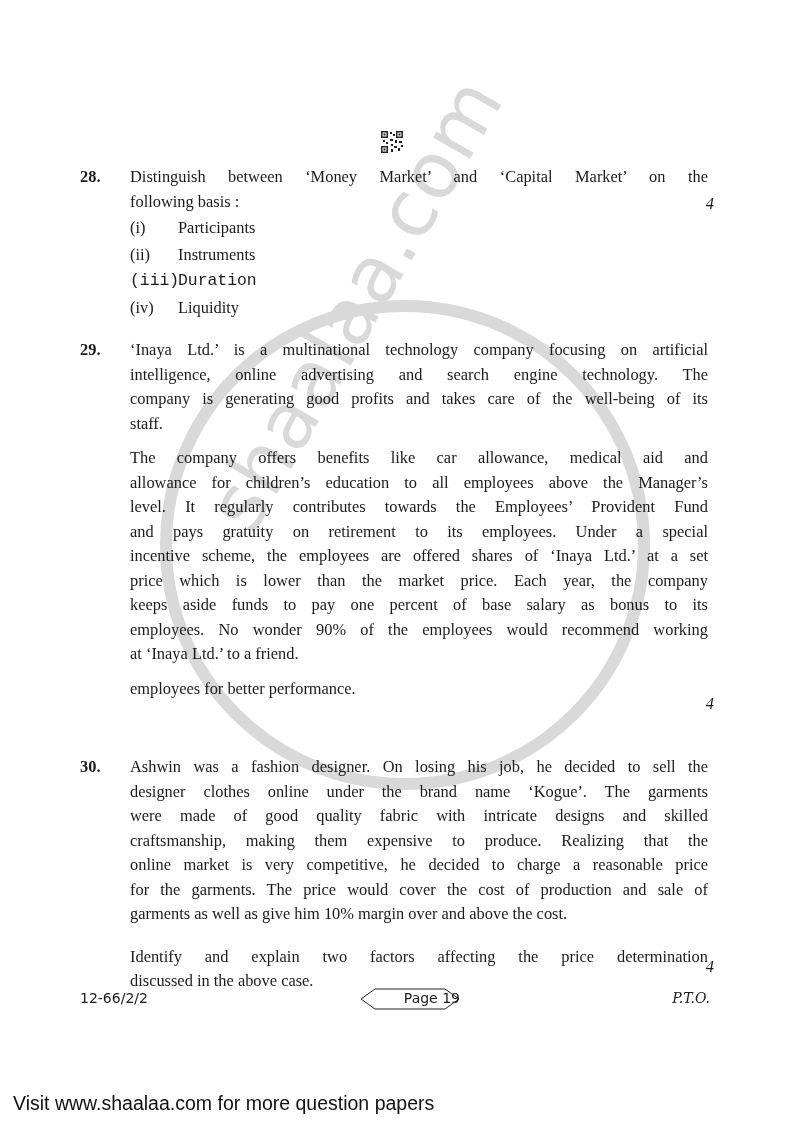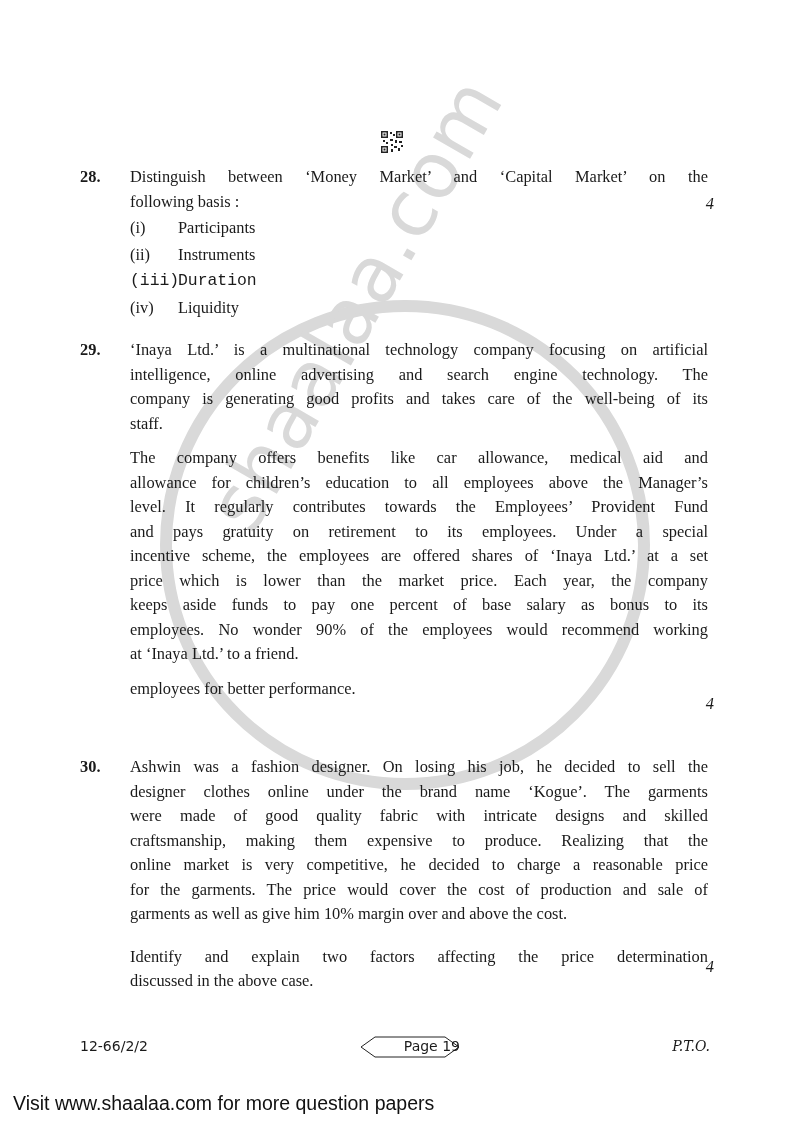--- a/index.html
+++ b/index.html
@@ -15,21 +15,21 @@
   .q { position: absolute; left: 80px; width: 640px; z-index: 1; font-family: "Liberation Serif", serif; font-size: 16.4px; line-height: 24.5px; }
   .qnum { position: absolute; left: 0; top: 0; font-weight: bold; }
   .qbody { margin-left: 50px; width: 578px; }
   .just { text-align: justify; text-align-last: justify; }
   .last { text-align: left; text-align-last: left; }
   .marks { position: absolute; right: 6px; font-style: italic; }
   .sub { display: flex; }
   .sub .roman { width: 48px; }
   .para { margin-top: 10px; }
   .footer { position: absolute; top: 987px; left: 80px; width: 630px; height: 26px; z-index: 1;
-            font-family: "DejaVu Sans", sans-serif; font-size: 14px; margin-top: 48px; }
+            font-family: "DejaVu Sans", sans-serif; font-size: 14px; }
   .code { position: absolute; left: 0; top: 3px; }
   .pto { position: absolute; right: 0; top: 3px; font-style: italic; font-family: "DejaVu Serif", serif; }
   .pagebox { position: absolute; left: 280px; top: 0; width: 100px; height: 24px; }
   .pagebox svg { position: absolute; left: 0; top: 0; }
   .pagelabel { position: absolute; left: 0; top: 3px; width: 100px; text-align: right; }
   .visit { position: absolute; left: 13px; top: 1092px; font-family: "Liberation Sans", sans-serif;
            font-size: 19.5px; color: #111; z-index: 1; }
 </style>
 </head>
 <body>

